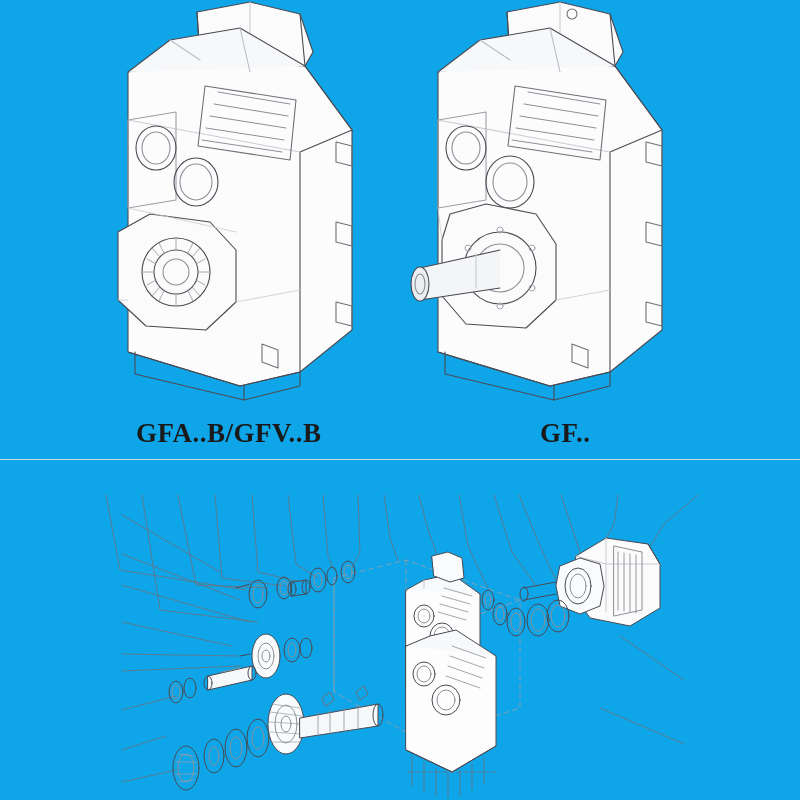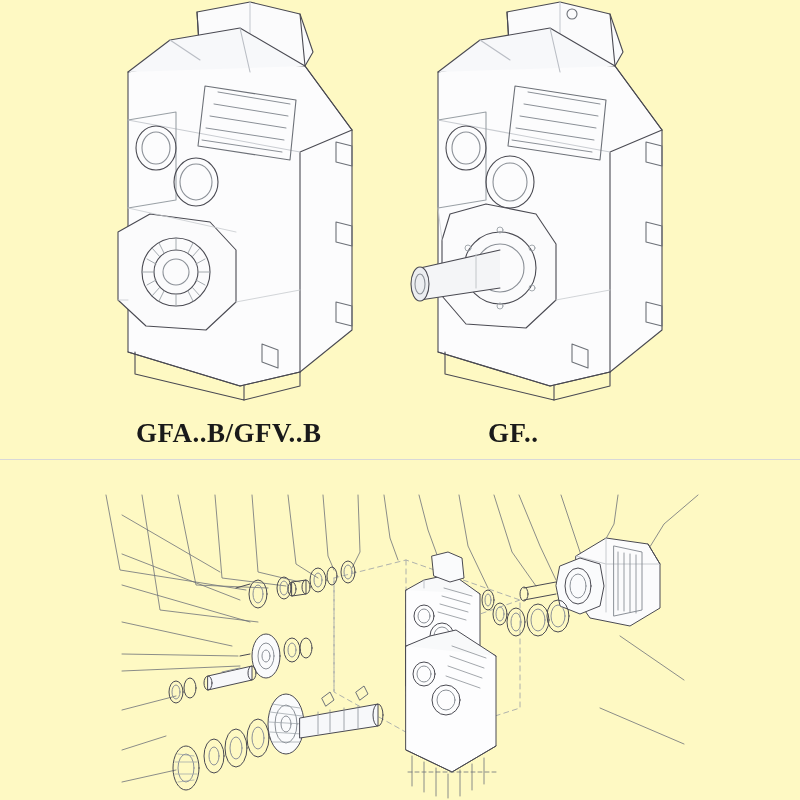--- a/index.html
+++ b/index.html
@@ -11,21 +11,21 @@
     width: 800px;
     height: 800px;
     font-family: "Liberation Serif", serif;
     overflow: hidden;
     position: relative;
   }
   #page {
     position: relative;
     width: 800px;
     height: 800px;
-    background: #fef9c3;
+    background: #0ea5e9;
   }
   .section {
     position: absolute;
     left: 0;
     width: 800px;
   }
   #top-section {
     top: 0;
     height: 460px;
   }
@@ -48,21 +48,21 @@
     font-size: 27px;
     color: #1a1a1a;
     letter-spacing: 0.5px;
     white-space: nowrap;
   }
   #caption-left {
     left: 136px;
     top: 418px;
   }
   #caption-right {
-    left: 488px;
+    left: 540px;
     top: 418px;
   }
   svg {
     display: block;
   }
   .dwg {
     position: absolute;
     left: 0;
     top: 0;
   }

